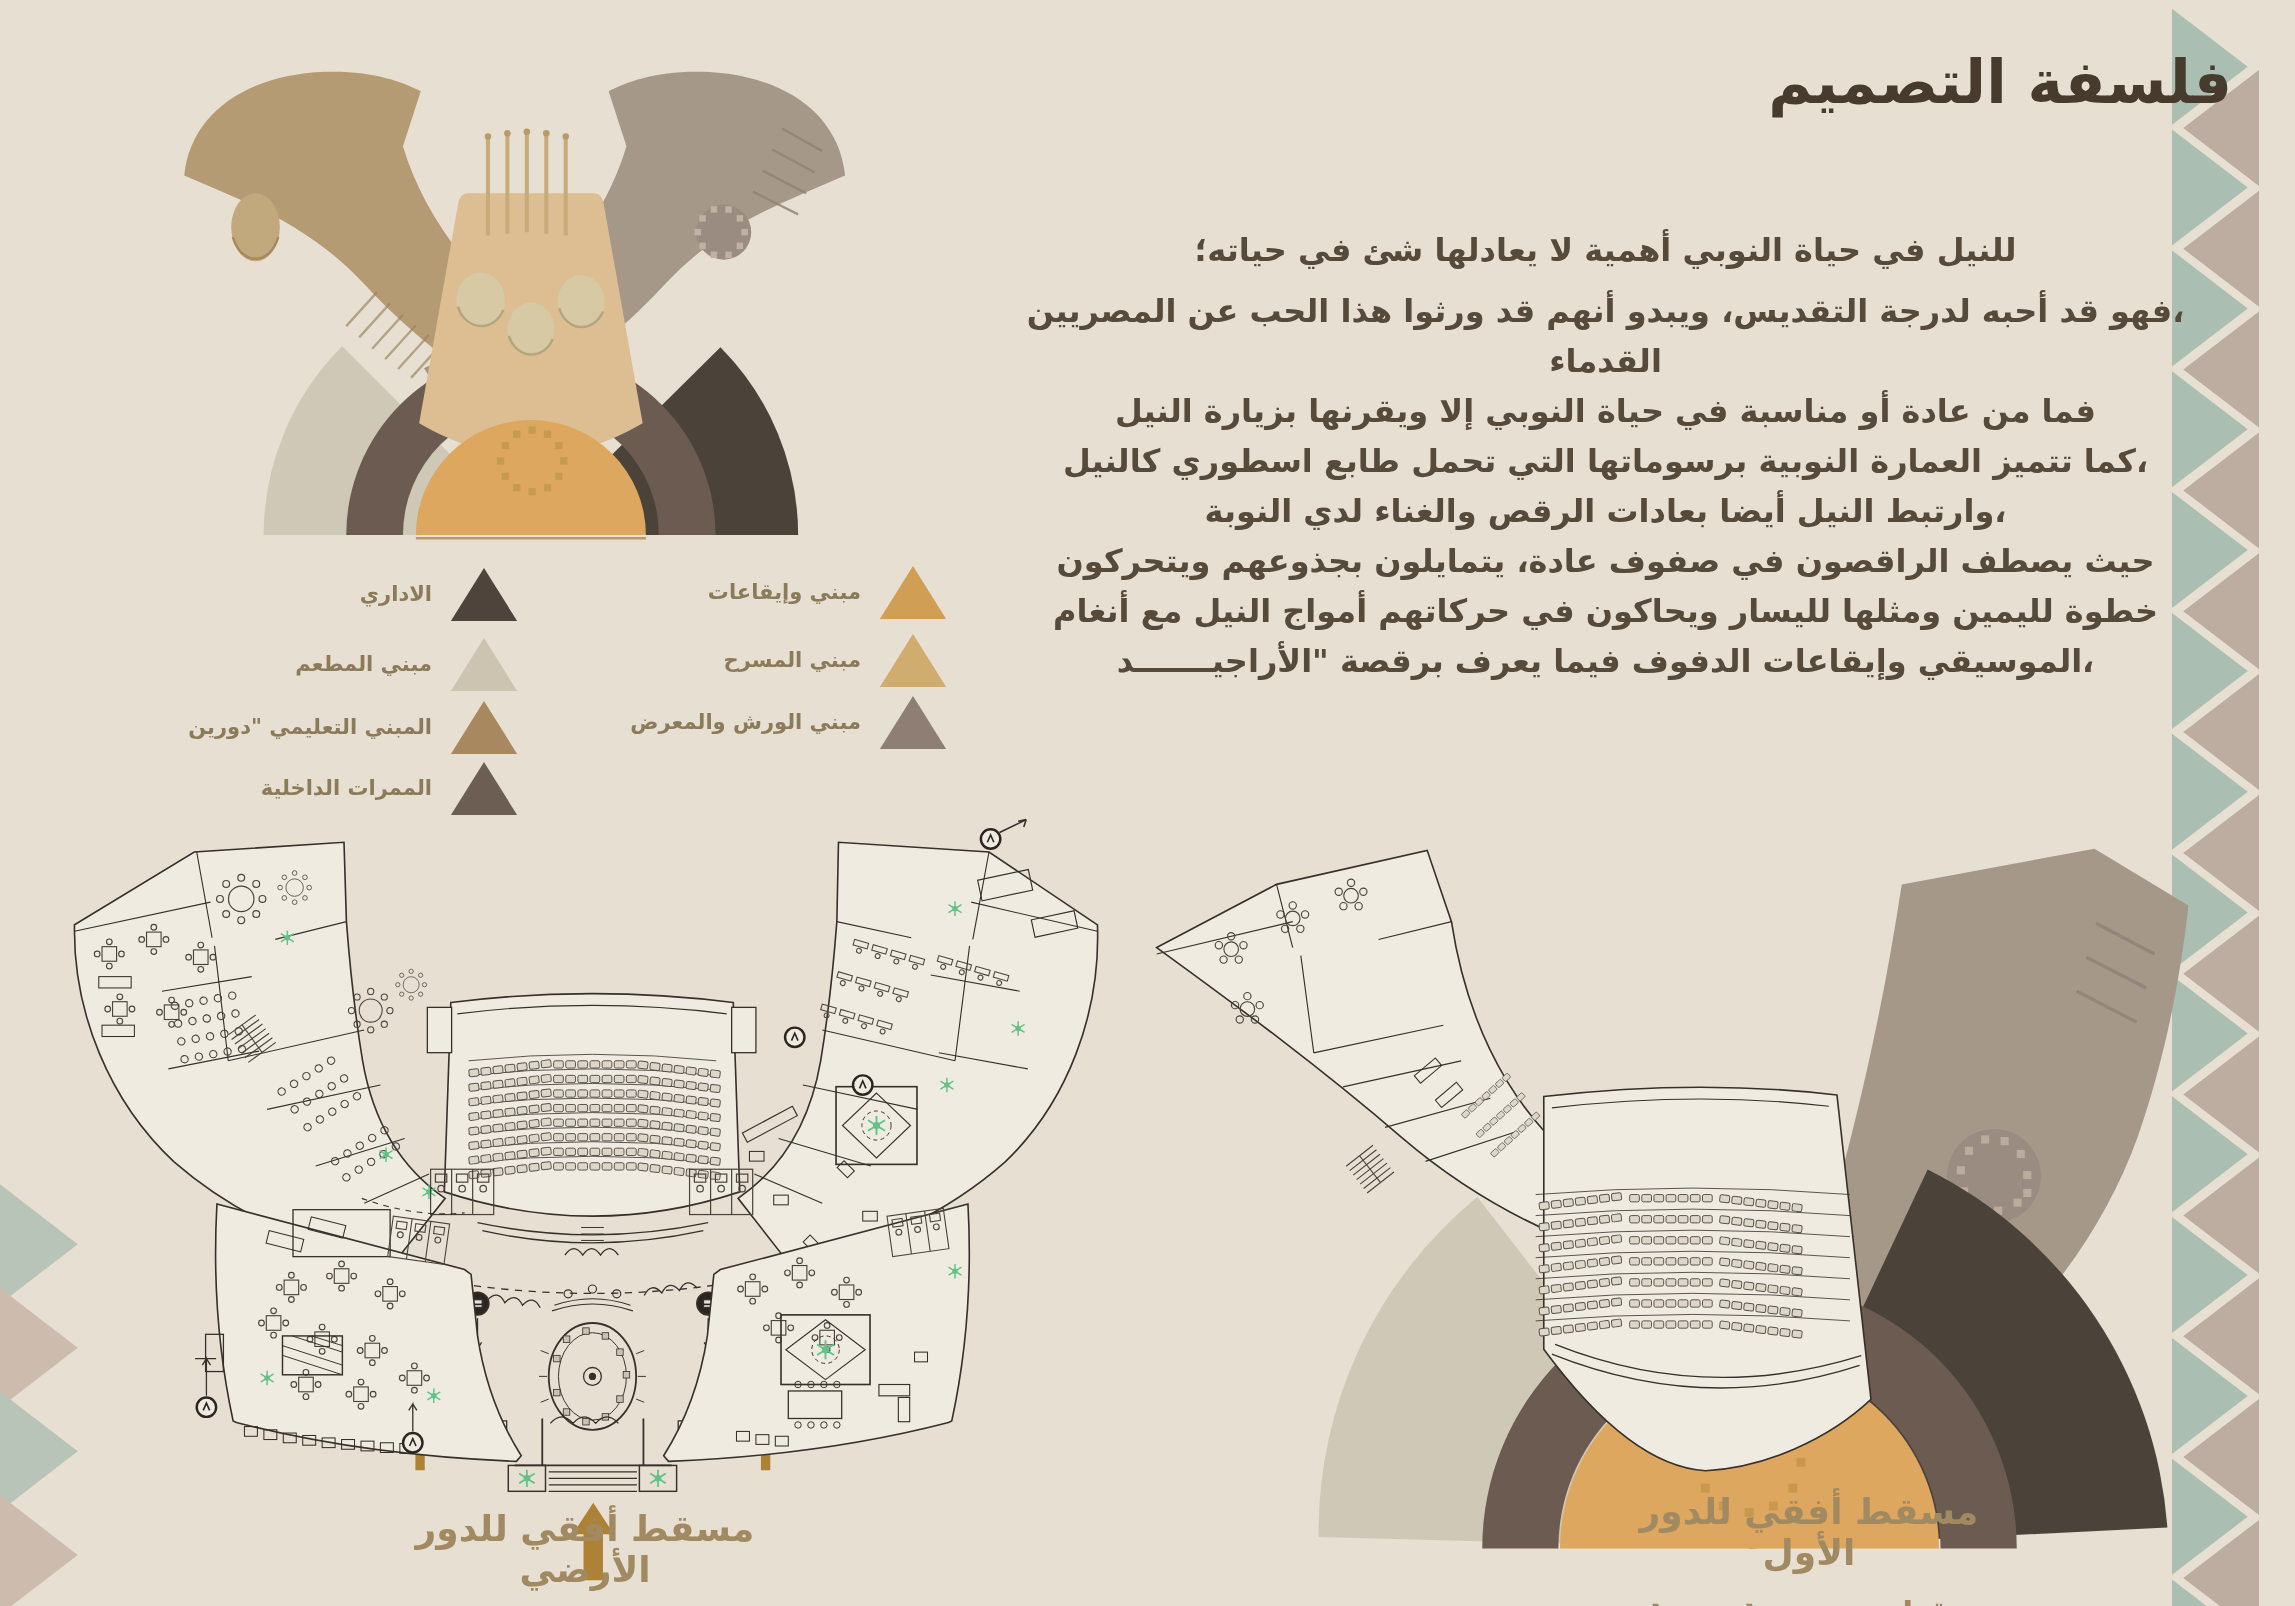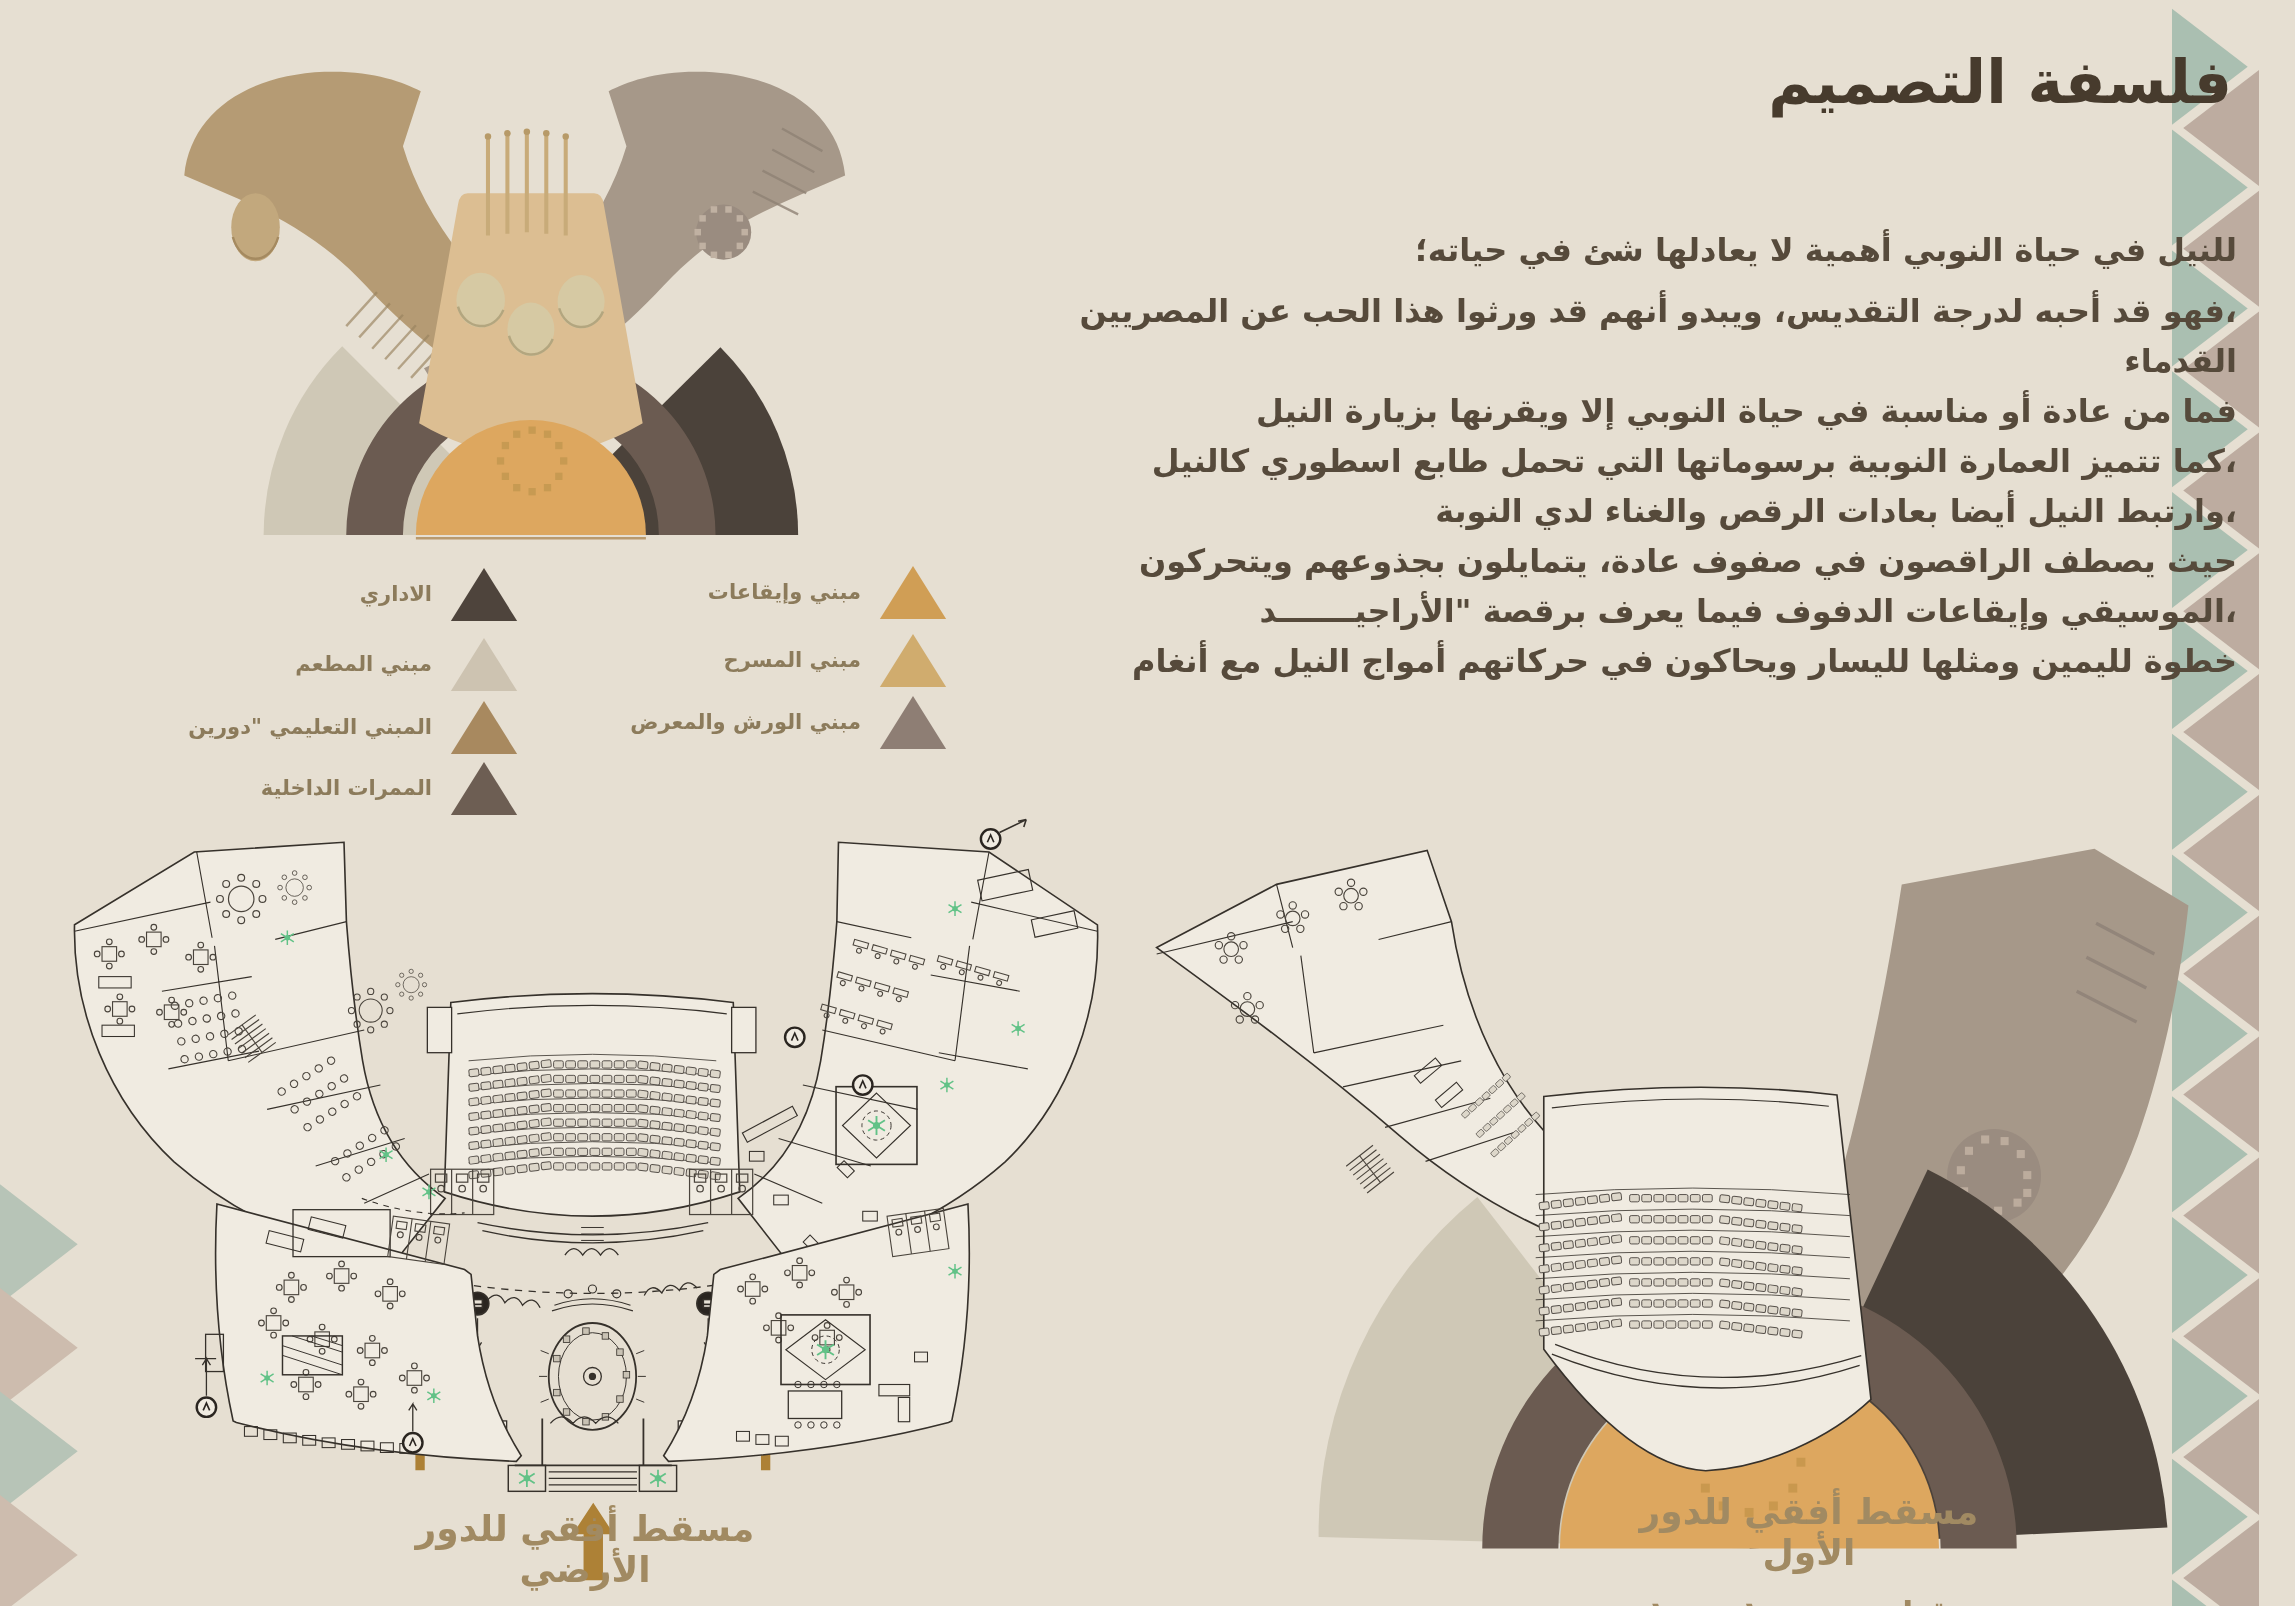--- a/index.html
+++ b/index.html
@@ -7,21 +7,21 @@
     --pat-sage:#aabfb1; --pat-taupe:#bdaca0; --pat-sage-lt:#b7c4b7; --pat-taupe-lt:#cdbcae;
     --mass-edu:#b59b74; --mass-workshop:#a69889; --mass-theater:#dcbe92; --mass-dome:#d6c9a3;
     --mass-corridor:#6b5b51; --mass-reception:#dda75f; --mass-restaurant:#cfc8b6; --mass-admin:#4b423a;
     --plan-line:#36312b; --plan-fill:#f0ebe1; --plan-green:#62c287; --arrow-tan:#ad8136;
   }
   *{margin:0;padding:0;box-sizing:border-box}
   html,body{width:2295px;height:1606px;overflow:hidden}
   body{background:var(--bg);font-family:"DejaVu Sans",sans-serif;position:relative}
   .abs{position:absolute}
   .poster-title{right:63px;top:47px;font-size:60px;font-weight:800;color:var(--title-ink);z-index:5}
-  .intro{right:58px;top:225px;width:1263px;z-index:5;text-align:right;color:var(--ink);
+  .intro{right:58px;top:225px;width:1263px;z-index:5;text-align:center;color:var(--ink);
          font-size:32px;font-weight:700;line-height:50px}
   .legend-col{z-index:4}
   .legend-row{position:absolute;right:0;display:flex;align-items:center;height:60px}
   .legend-row .lab{font-size:21px;font-weight:700;color:var(--legend-ink);margin-right:18px;white-space:nowrap}
   .legend-row svg{flex:0 0 auto}
   .caption{z-index:6;text-align:center;color:var(--caption-ink);font-weight:800}
   .caption .t1{font-size:36px}
   .caption .t2{font-size:32px;margin-top:21px}
   .strip{z-index:1}
 </style>
@@ -144,22 +144,22 @@
 
 <div class="abs poster-title" dir="rtl">فلسفة التصميم</div>
 
 <div class="abs intro" dir="rtl">
   <div style="margin-bottom:11.3px">للنيل في حياة النوبي أهمية لا يعادلها شئ في حياته؛</div>
   <div>،فهو قد أحبه لدرجة التقديس، ويبدو أنهم قد ورثوا هذا الحب عن المصريين القدماء</div>
   <div>فما من عادة أو مناسبة في حياة النوبي إلا ويقرنها بزيارة النيل</div>
   <div>،كما تتميز العمارة النوبية برسوماتها التي تحمل طابع اسطوري كالنيل</div>
   <div>،وارتبط النيل أيضا بعادات الرقص والغناء لدي النوبة</div>
   <div>حيث يصطف الراقصون في صفوف عادة، يتمايلون بجذوعهم ويتحركون</div>
+  <div>خطوة لليمين ومثلها لليسار ويحاكون في حركاتهم أمواج النيل مع أنغام</div>
   <div>،الموسيقي وإيقاعات الدفوف  فيما يعرف برقصة "الأراجيـــــــد</div>
-  <div>خطوة لليمين ومثلها لليسار ويحاكون في حركاتهم أمواج النيل مع أنغام</div>
 </div>
 
 <svg class="abs" style="left:134px;top:6.5px;z-index:3" width="729" height="541" viewBox="0 0 900 668">
 
   <g>
     <path d="M62,208 C70,130 140,84 235,80 C292,78 332,92 354,104 L332,172 C352,240 398,310 458,364 C502,402 546,430 582,446 L536,520 C444,482 356,420 286,344 C216,268 140,242 62,208 Z" fill="var(--mass-edu)"></path>
     <g stroke="#99835f" stroke-width="3" opacity=".65">
       <path d="M300,352 L262,394 M316,366 L278,408 M332,380 L294,422 M348,393 L310,435 M364,405 L326,447 M380,416 L342,458 M396,427 L358,469 M412,437 L374,479"></path>
     </g>
     <ellipse cx="150" cy="272" rx="30" ry="42" fill="#c2a87d"></ellipse>

